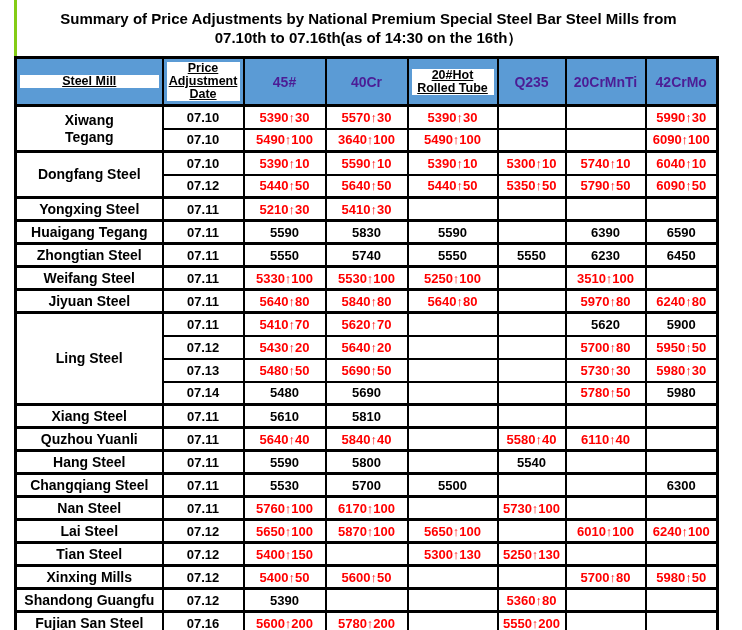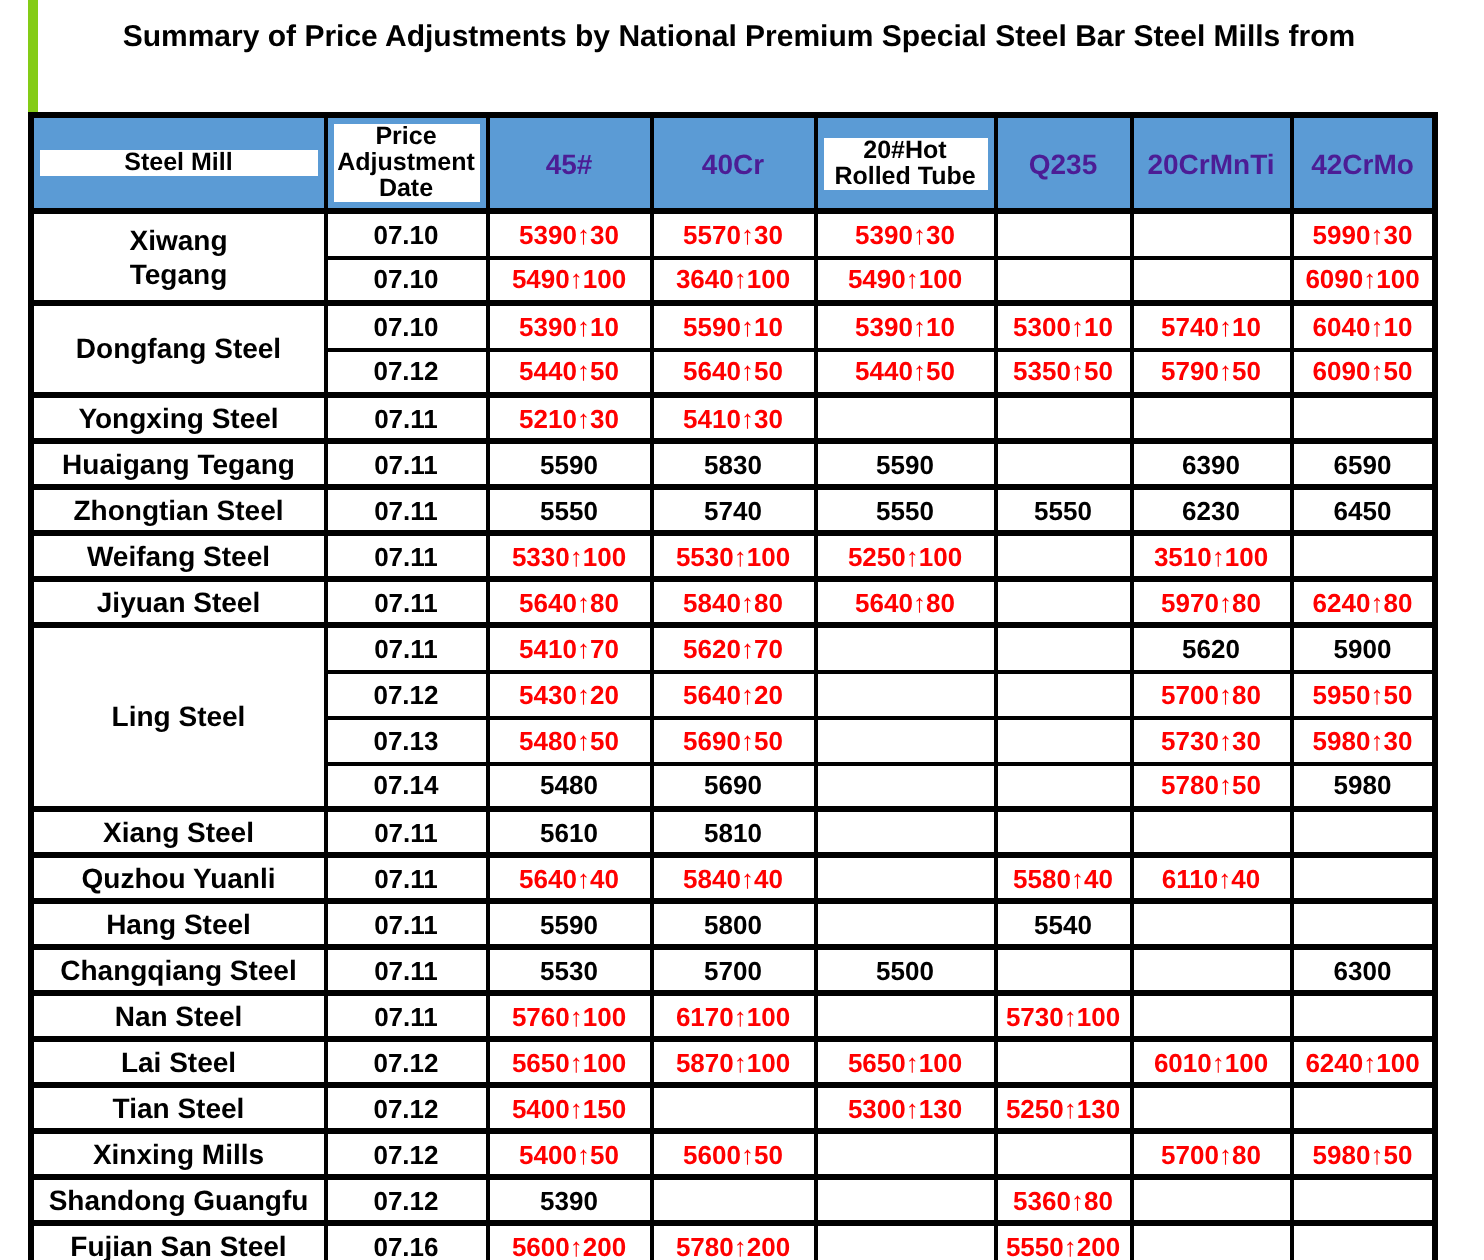--- a/index.html
+++ b/index.html
@@ -3,53 +3,54 @@
 <meta charset="utf-8">
 <style>
   html,body{margin:0;padding:0;}
   body{
     width:742px;height:630px;background:#ffffff;
     font-family:"Liberation Sans",sans-serif;font-weight:bold;color:#000;
     position:relative;overflow:hidden;
   }
   .sheet{position:absolute;left:14px;top:0;width:706px;}
   .title{
-    border-left:5px solid #84cc16;
+    border-left:3px solid #84cc16;
     text-align:center;font-size:15px;line-height:19px;
     padding-top:9px;height:47px;letter-spacing:0px;
   }
   table{
     border-collapse:collapse;table-layout:fixed;width:703px;
     border:3px solid #000;
   }
   col.c-mill{width:147px;} col.c-date{width:81px;} col.c-45{width:82px;}
   col.c-40cr{width:82px;} col.c-tube{width:90px;} col.c-q235{width:68px;}
   col.c-crmnti{width:80px;} col.c-crmo{width:72px;}
   th,td{border:2px solid #000;padding:0;text-align:center;vertical-align:middle;overflow:hidden;}
   thead tr{height:44px;}
   tbody tr{height:23px;}
   th.hb{background:var(--header-blue,#5B9BD5);color:#4c1d95;font-size:14px;}
   th.hw{background:var(--header-blue,#5B9BD5);padding:3px;}
   th.hw .whitebox{
     background:#fff;color:#000;height:100%;
     display:flex;align-items:center;justify-content:center;
-    font-size:12.5px;line-height:13px;white-space:pre-line;
+    font-size:12.5px;line-height:13px;white-space:pre-line;text-decoration:underline;
   }
   td.mill{font-size:14px;white-space:pre-line;line-height:17px;}
   td.date{font-size:13px;margin-top:13px;}
   td.val{font-size:13px;}
   td.red{color:var(--up-red,#FF0000);}
   tbody td.gs{border-top:3px solid #000;}
 </style>
 </head>
 <body>
 
 <div class="sheet">
   <div class="title">
     <div>Summary of Price Adjustments by National Premium Special Steel Bar Steel Mills from</div>
+    <div>07.10th to 07.16th(as of 14:30 on the 16th）</div>
   </div>
   <table>
     <colgroup>
       <col class="c-mill">
         <col class="c-date">
         <col class="c-45">
         <col class="c-40cr">
       <col class="c-tube">
         <col class="c-q235">
         <col class="c-crmnti">

